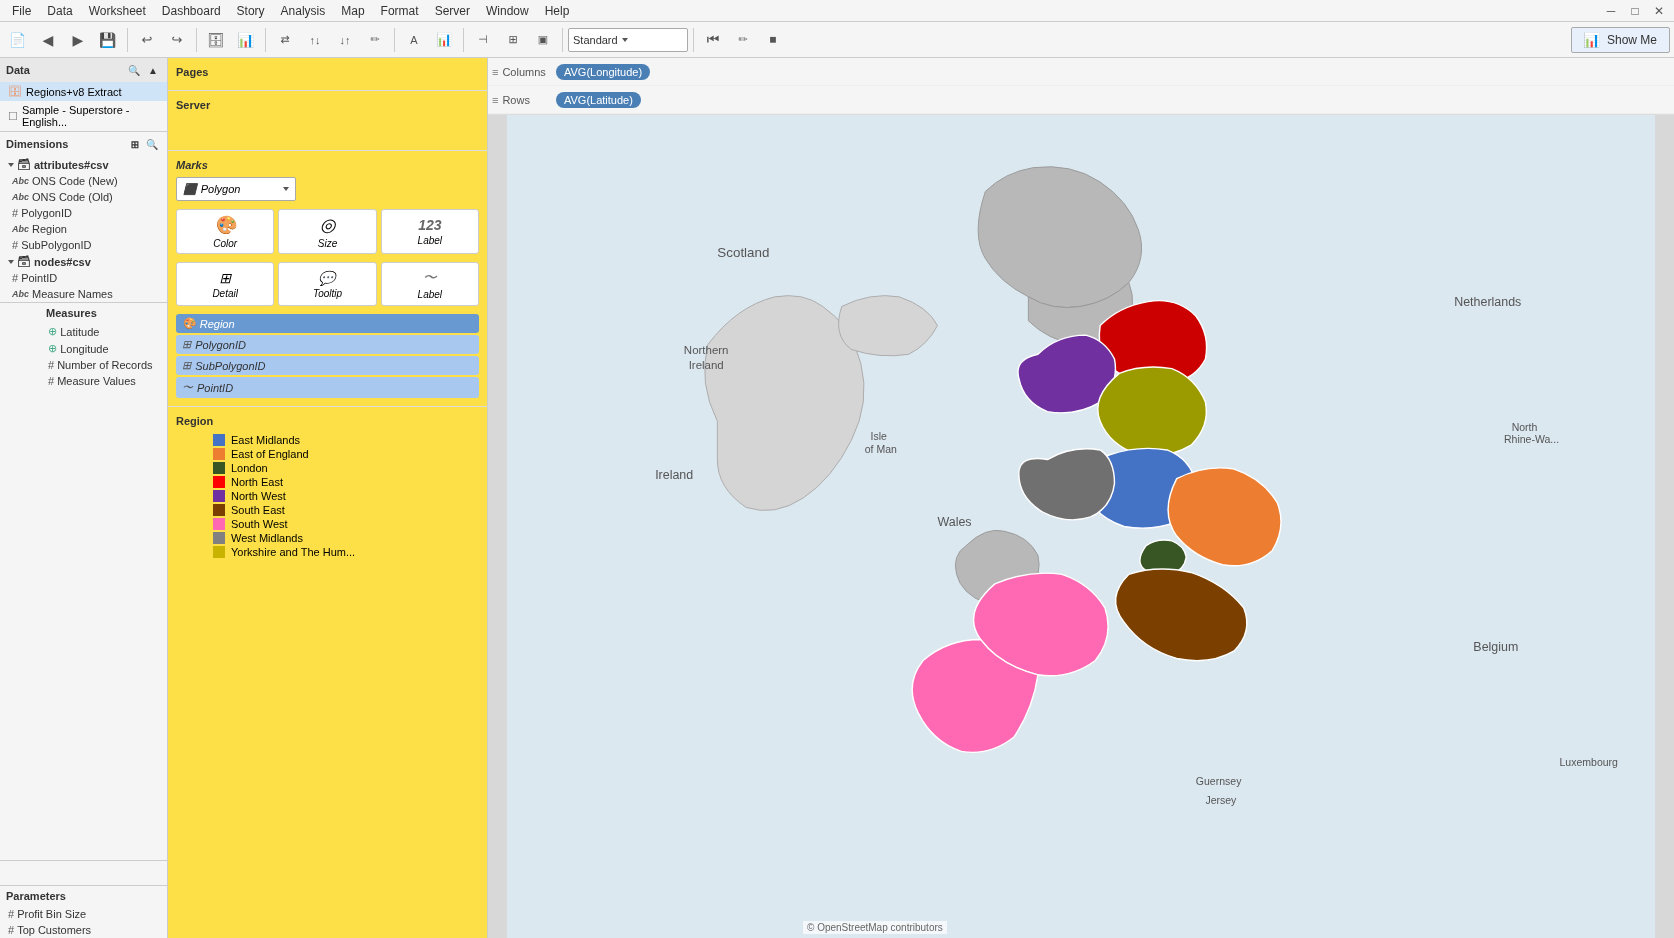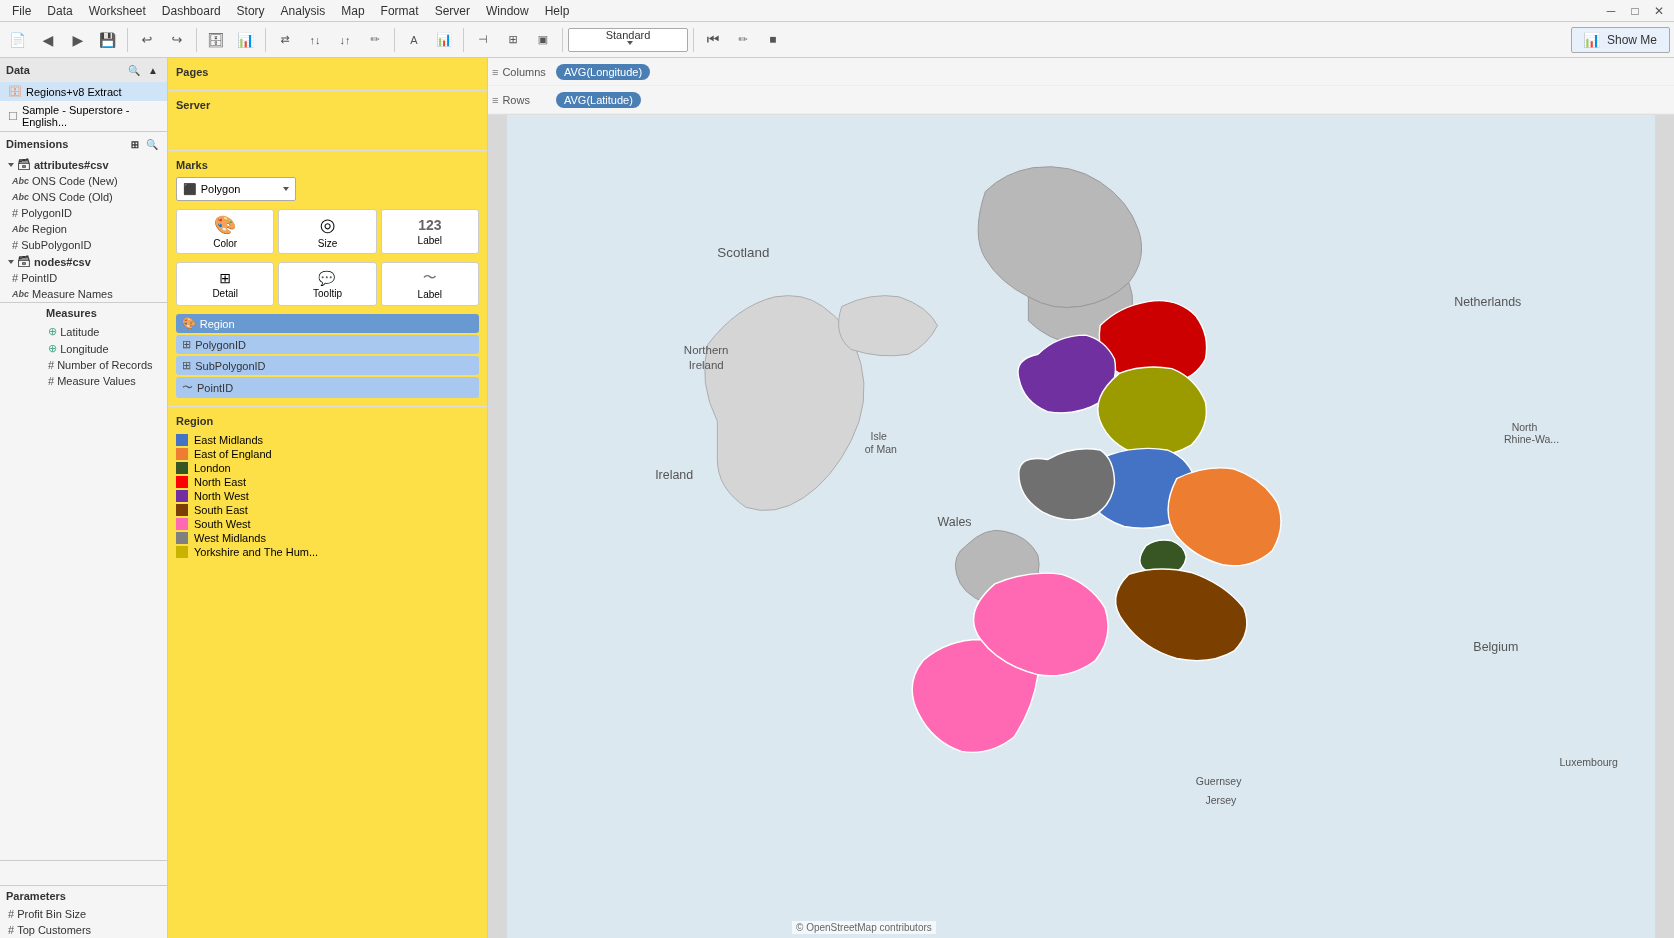--- a/index.html
+++ b/index.html
@@ -45,54 +45,54 @@
 
     
     .middle-panel { width: 320px; background: #fde047; border-right: 1px solid #ccc; display: flex; flex-direction: column; overflow: hidden; }
 
     .pages-section { padding: 8px; border-bottom: 1px solid #ddd; }
     .pages-label { font-size: 11px; font-weight: bold; color: #333; margin-bottom: 4px; }
 
     .filters-section { padding: 8px; border-bottom: 1px solid #ddd; min-height: 60px; }
     .filters-label { font-size: 11px; font-weight: bold; color: #333; }
 
-    .marks-section { padding: 8px; }
+    .marks-section { padding: 8px; font-style: italic; }
     .marks-label { font-size: 11px; font-weight: bold; color: #333; margin-bottom: 6px; }
     .marks-dropdown { display: flex; align-items: center; border: 1px solid #aaa; background: white; height: 24px; padding: 0 6px; cursor: pointer; border-radius: 2px; font-size: 11px; width: 120px; margin-bottom: 8px; justify-content: space-between; }
 
     .marks-buttons { display: grid; grid-template-columns: repeat(3, 1fr); gap: 4px; margin-bottom: 8px; }
     .mark-btn { display: flex; flex-direction: column; align-items: center; justify-content: center; border: 1px solid #ccc; background: white; padding: 4px; cursor: pointer; border-radius: 3px; font-size: 10px; gap: 2px; min-height: 44px; }
 
     .marks-detail-buttons { display: flex; gap: 4px; margin-bottom: 8px; }
     .mark-detail-btn { display: flex; flex-direction: column; align-items: center; justify-content: center; border: 1px solid #ccc; background: white; padding: 4px 8px; cursor: pointer; border-radius: 3px; font-size: 10px; gap: 2px; flex: 1; min-height: 44px; }
 
     .marks-fields { display: flex; flex-direction: column; gap: 2px; margin-top: 4px; }
     .marks-field { display: flex; align-items: center; gap: 4px; padding: 3px 6px; border-radius: 3px; font-size: 11px; }
     .marks-field.color { background: #6899d0; color: white; }
     .marks-field.polygon-id { background: #a8c8f0; color: #333; }
     .marks-field.sub-polygon { background: #a8c8f0; color: #333; }
     .marks-field.point-id { background: #a8c8f0; color: #333; display: flex; align-items: center; }
 
     .legend-section { padding: 8px; border-top: 1px solid #ddd; }
     .legend-title { font-size: 11px; font-weight: bold; color: #333; margin-bottom: 6px; }
-    .legend-item { display: flex; align-items: center; gap: 6px; padding: 1px 0; font-size: 11px; }
+    .legend-item { display: flex; align-items: center; gap: 6px; padding: 1px 0; font-size: 11px; margin-left: 37px; }
     .legend-color { width: 12px; height: 12px; flex-shrink: 0; }
 
     
     .right-panel { flex: 1; display: flex; flex-direction: column; overflow: hidden; }
 
     
     .col-row-area { background: #f5f5f5; border-bottom: 1px solid #ddd; }
     .shelf-row { display: flex; align-items: center; height: 28px; border-bottom: 1px solid #eee; padding: 0 4px; gap: 4px; }
     .shelf-label { font-size: 11px; color: #555; width: 60px; display: flex; align-items: center; gap: 4px; }
     .shelf-pill { background: #4a7fb5; color: white; padding: 2px 8px; border-radius: 10px; font-size: 11px; cursor: pointer; }
 
     
     .map-canvas { flex: 1; background: #e8e8e8; position: relative; overflow: hidden; }
-    .map-attribution { position: absolute; bottom: 4px; left: 304px; font-size: 10px; color: #666; background: rgba(255,255,255,0.7); padding: 1px 4px; }
+    .map-attribution { position: absolute; bottom: 4px; left: 315px; font-size: 10px; color: #666; background: rgba(255,255,255,0.7); padding: 1px 4px; }
 
     
     .map-svg-container { width: 100%; height: 100%; position: relative; }
     .tri-down-small { display: inline-block; width: 0; height: 0; border-left: 3px solid transparent; border-right: 3px solid transparent; border-top: 4px solid #555; }
   </style>
 </head>
 <body>
 
 <div class="menubar">
   <div class="menubar-item">File</div>
@@ -130,21 +130,21 @@
   <div class="toolbar-btn" style="font-size:11px;">↓↑</div>
   <div class="toolbar-btn" style="font-size:11px;">✏</div>
   <div class="toolbar-sep"></div>
   <div class="toolbar-btn" style="font-size:11px;">A</div>
   <div class="toolbar-btn" style="font-size:13px;">📊</div>
   <div class="toolbar-sep"></div>
   <div class="toolbar-btn" style="font-size:11px;">⊣</div>
   <div class="toolbar-btn" style="font-size:11px;">⊞</div>
   <div class="toolbar-btn" style="font-size:11px;">▣</div>
   <div class="toolbar-sep"></div>
-  <div class="toolbar-dropdown" style="min-width:120px;flex-direction:column;">
+  <div class="toolbar-dropdown" style="min-width:120px;">
     <span style="font-size:11px;color:#333;">Standard</span>
     <span class="tri-down-small" style="margin-left:4px;"></span>
   </div>
   <div class="toolbar-sep"></div>
   <div class="toolbar-btn" style="font-size:14px;">⏮</div>
   <div class="toolbar-btn" style="font-size:11px;">✏</div>
   <div class="toolbar-btn" style="font-size:14px;">⏹</div>
 
   <div class="show-me-btn">
     <span style="font-size:14px;">📊</span>

